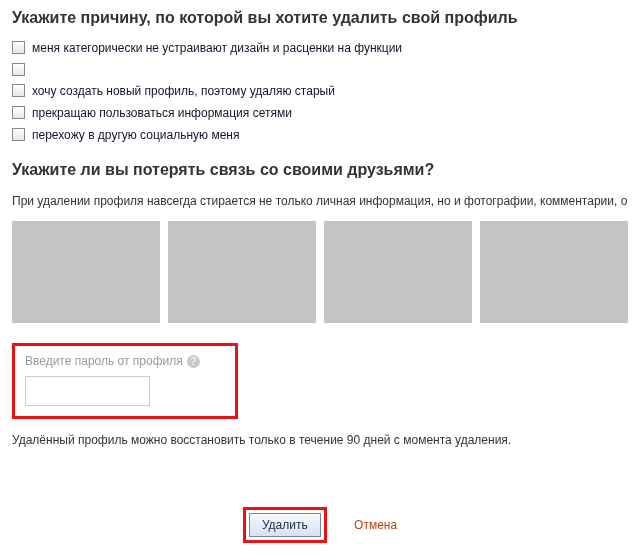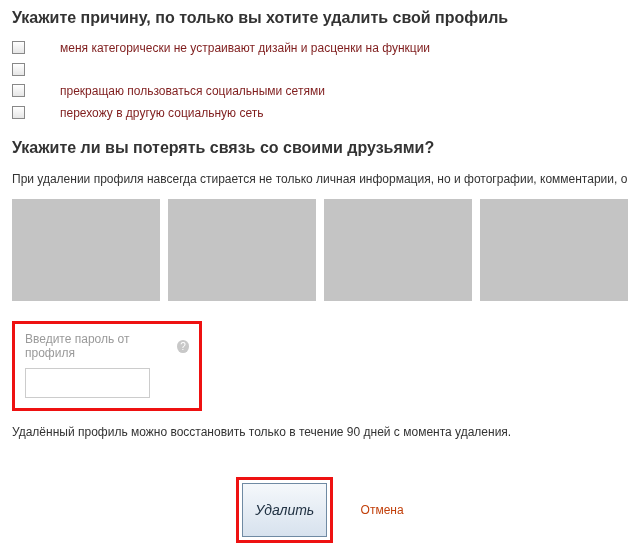--- a/index.html
+++ b/index.html
@@ -31,22 +31,21 @@
   .cb{
     width:13px;height:13px;
     border:1px solid #888;
     background:linear-gradient(#fff,#e6e6e6);
     box-sizing:border-box;
     flex:0 0 13px;
     margin-right:7px;
   }
   .reason-label{
     font-size:12px;
-    color:#7f1d1d;
-    margin-left:28px;
+    color:#0f172a;
   }
   .warn{
     font-size:12px;
     color:#333;
     margin:0 0 12px 0;
     line-height:1.4;
     white-space:nowrap;
     overflow:hidden;
   }
   .friends{
@@ -55,21 +54,21 @@
     margin-bottom:20px;
   }
   .friend{
     width:148px;
     height:102px;
     background:#c4c4c4;
     flex:0 0 148px;
   }
   .pw-block{
     border:3px solid #e11;
-    width:190px;
+    width:226px;
     padding:8px 10px 10px 10px;
     box-sizing:border-box;
     margin-bottom:14px;
   }
   .pw-label{
     font-size:12px;
     color:#9a9a9a;
     display:flex;
     align-items:center;
     gap:4px;
@@ -108,55 +107,58 @@
     display:inline-block;
     border:3px solid #e11;
     padding:3px;
     vertical-align:middle;
   }
   .del-btn{
     display:inline-block;
     border:1px solid #6f8aa3;
     background:linear-gradient(#f5f8fb,#d7e2ee);
     color:#234;
-    font-size:14px;
-    padding:18px 12px;
+    font-size:12px;
+    padding:4px 12px;
     cursor:pointer;
     font-family:inherit;
-    font-style:italic;
   }
   .cancel{
     display:inline-block;
     margin-left:24px;
     font-size:12px;
     color:#c2410c;
     vertical-align:middle;
     cursor:pointer;
   }
 </style>
 </head>
 <body>
 
-<h2 class="section">Укажите причину, по только вы хотите удалить свой профиль</h2>
+<h2 class="section">Укажите причину, по которой вы хотите удалить свой профиль</h2>
 
 <div class="reasons">
   <div class="reason">
     <span class="cb"></span>
     <span class="reason-label">меня категорически не устраивают дизайн и расценки на функции</span>
   </div>
   <div class="reason">
     <span class="cb"></span>
   </div>
   <div class="reason">
     <span class="cb"></span>
-    <span class="reason-label">прекращаю пользоваться социальными сетями</span>
+    <span class="reason-label">хочу создать новый профиль, поэтому удаляю старый</span>
   </div>
   <div class="reason">
     <span class="cb"></span>
-    <span class="reason-label">перехожу в другую социальную сеть</span>
+    <span class="reason-label">прекращаю пользоваться информация сетями</span>
+  </div>
+  <div class="reason">
+    <span class="cb"></span>
+    <span class="reason-label">перехожу в другую социальную меня</span>
   </div>
 </div>
 
 <h2 class="section">Укажите ли вы потерять связь со своими друзьями?</h2>
 
 <p class="warn">При удалении профиля навсегда стирается не только личная информация, но и фотографии, комментарии, оценки, переписка с друзьями, достижения в играх и многое другое.</p>
 
 <div class="friends">
   <div class="friend"></div>
   <div class="friend"></div>

